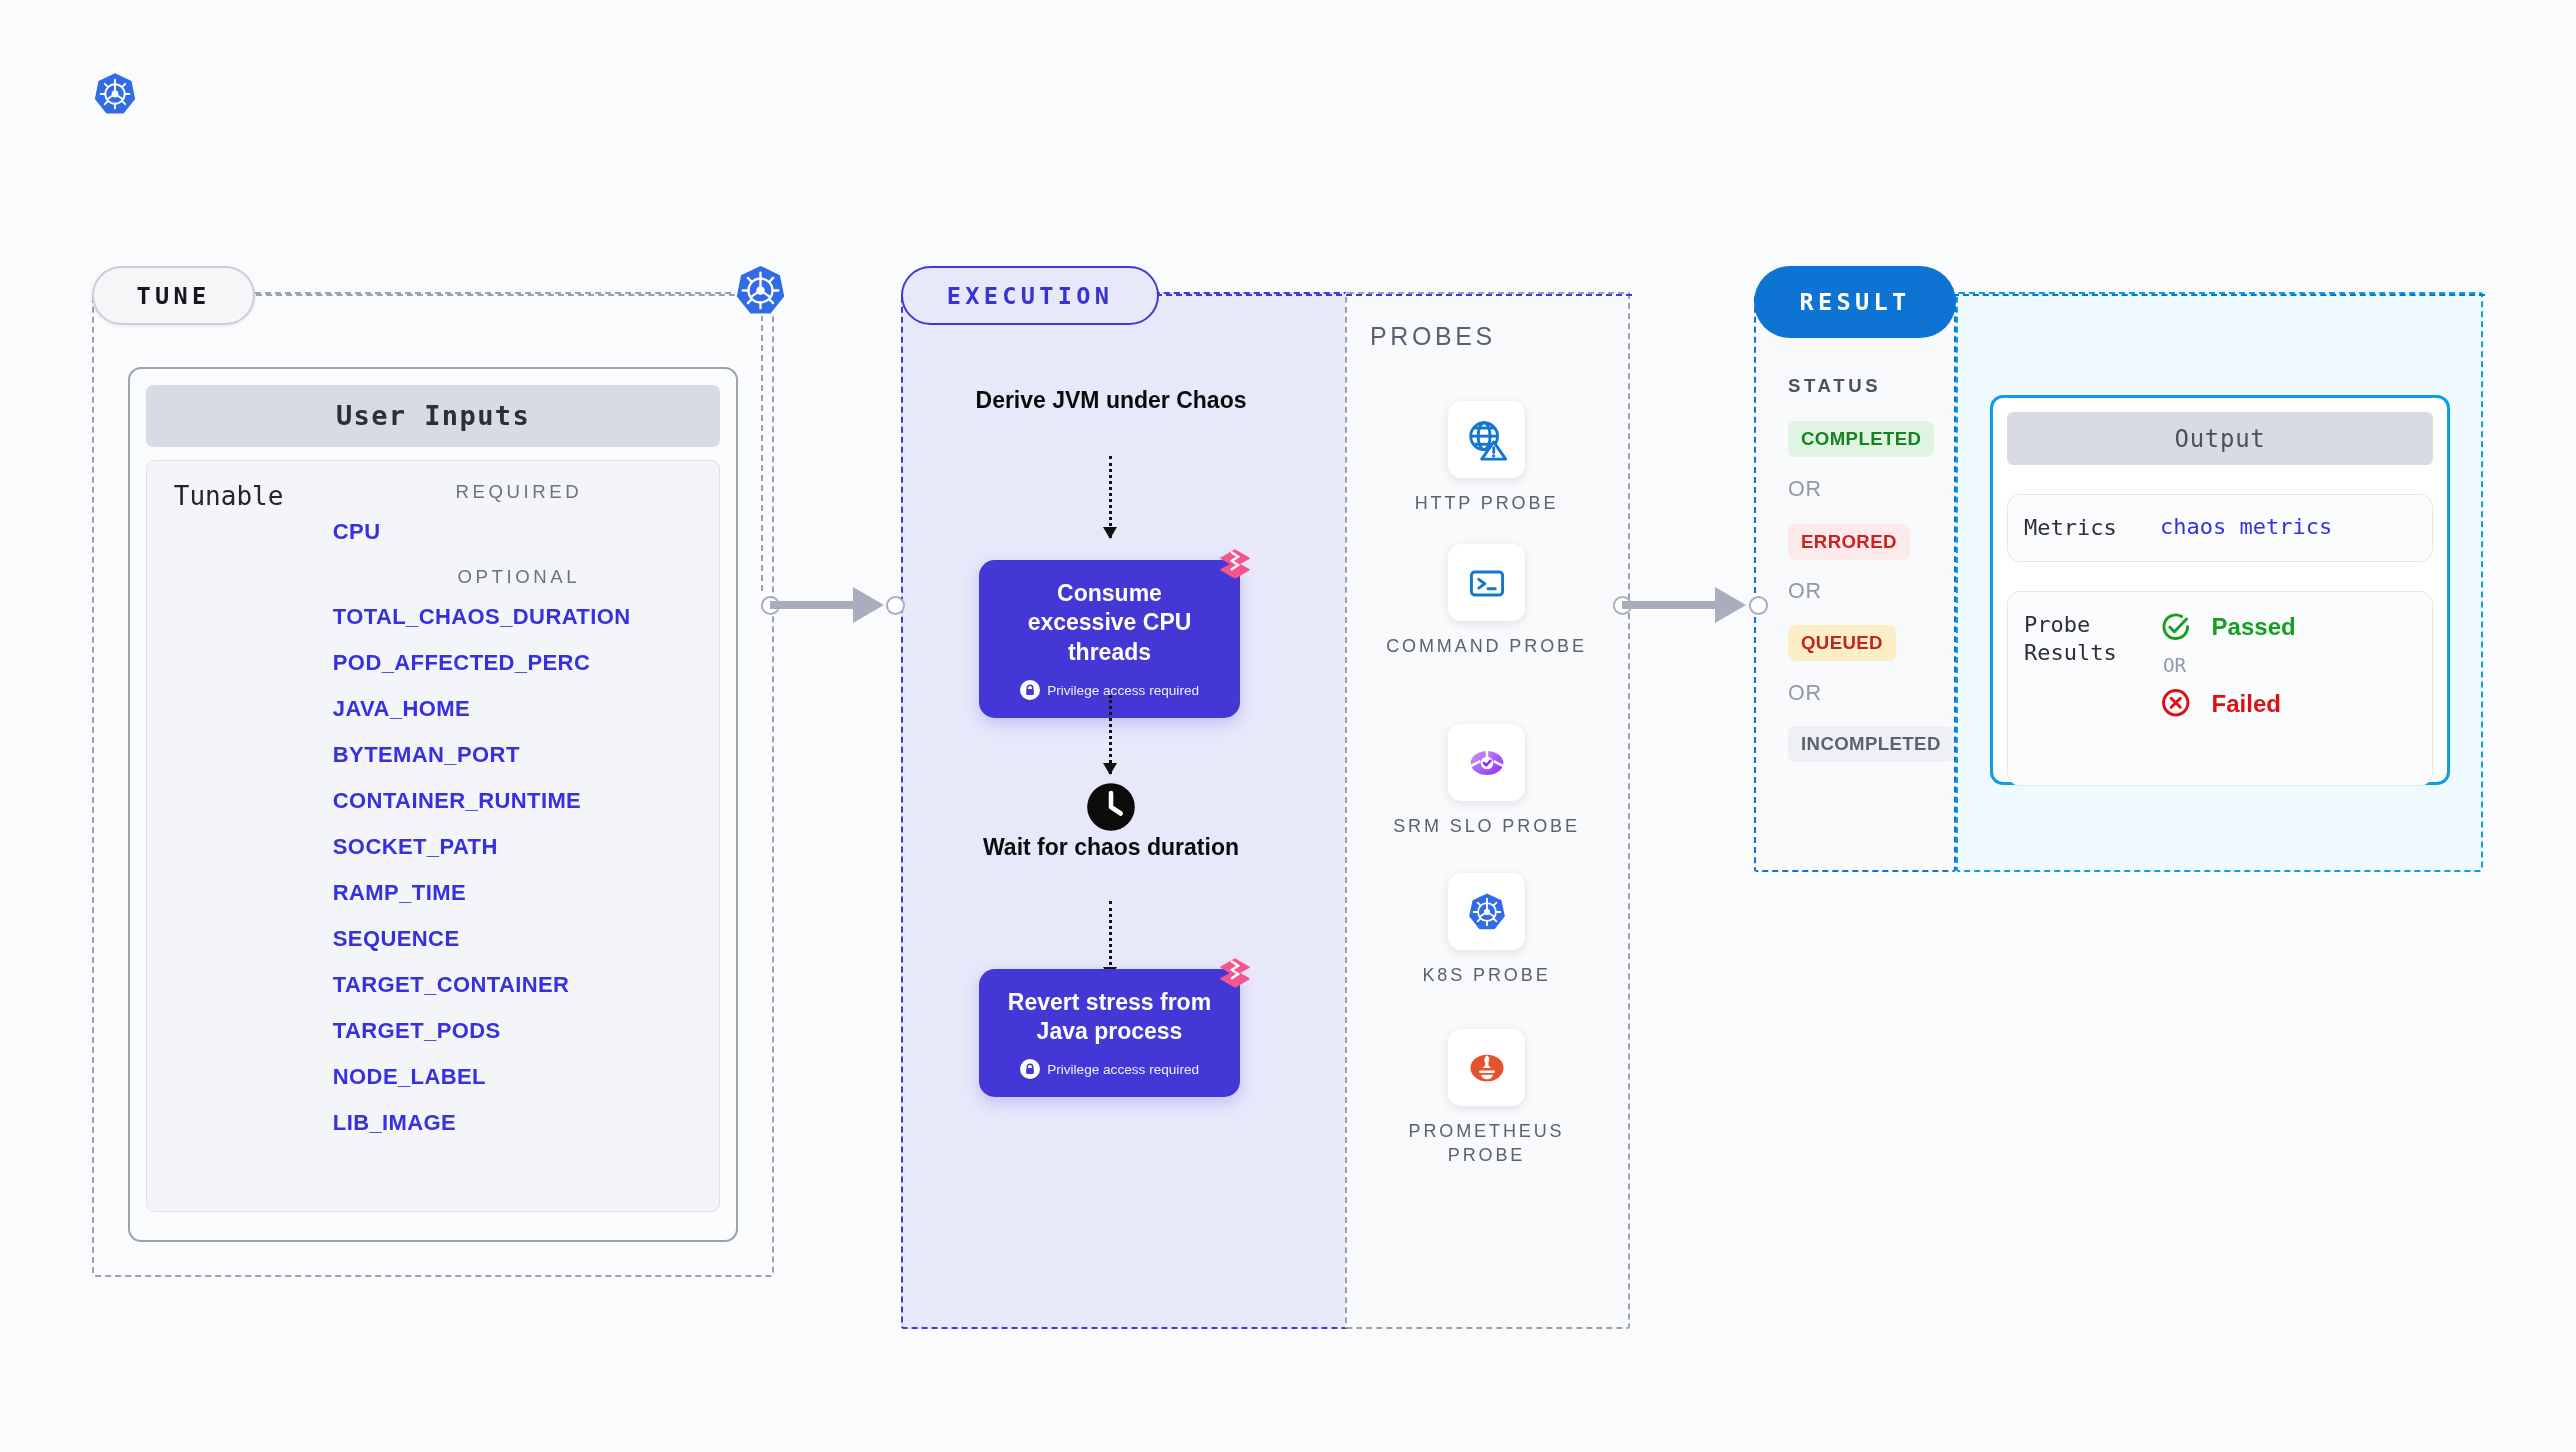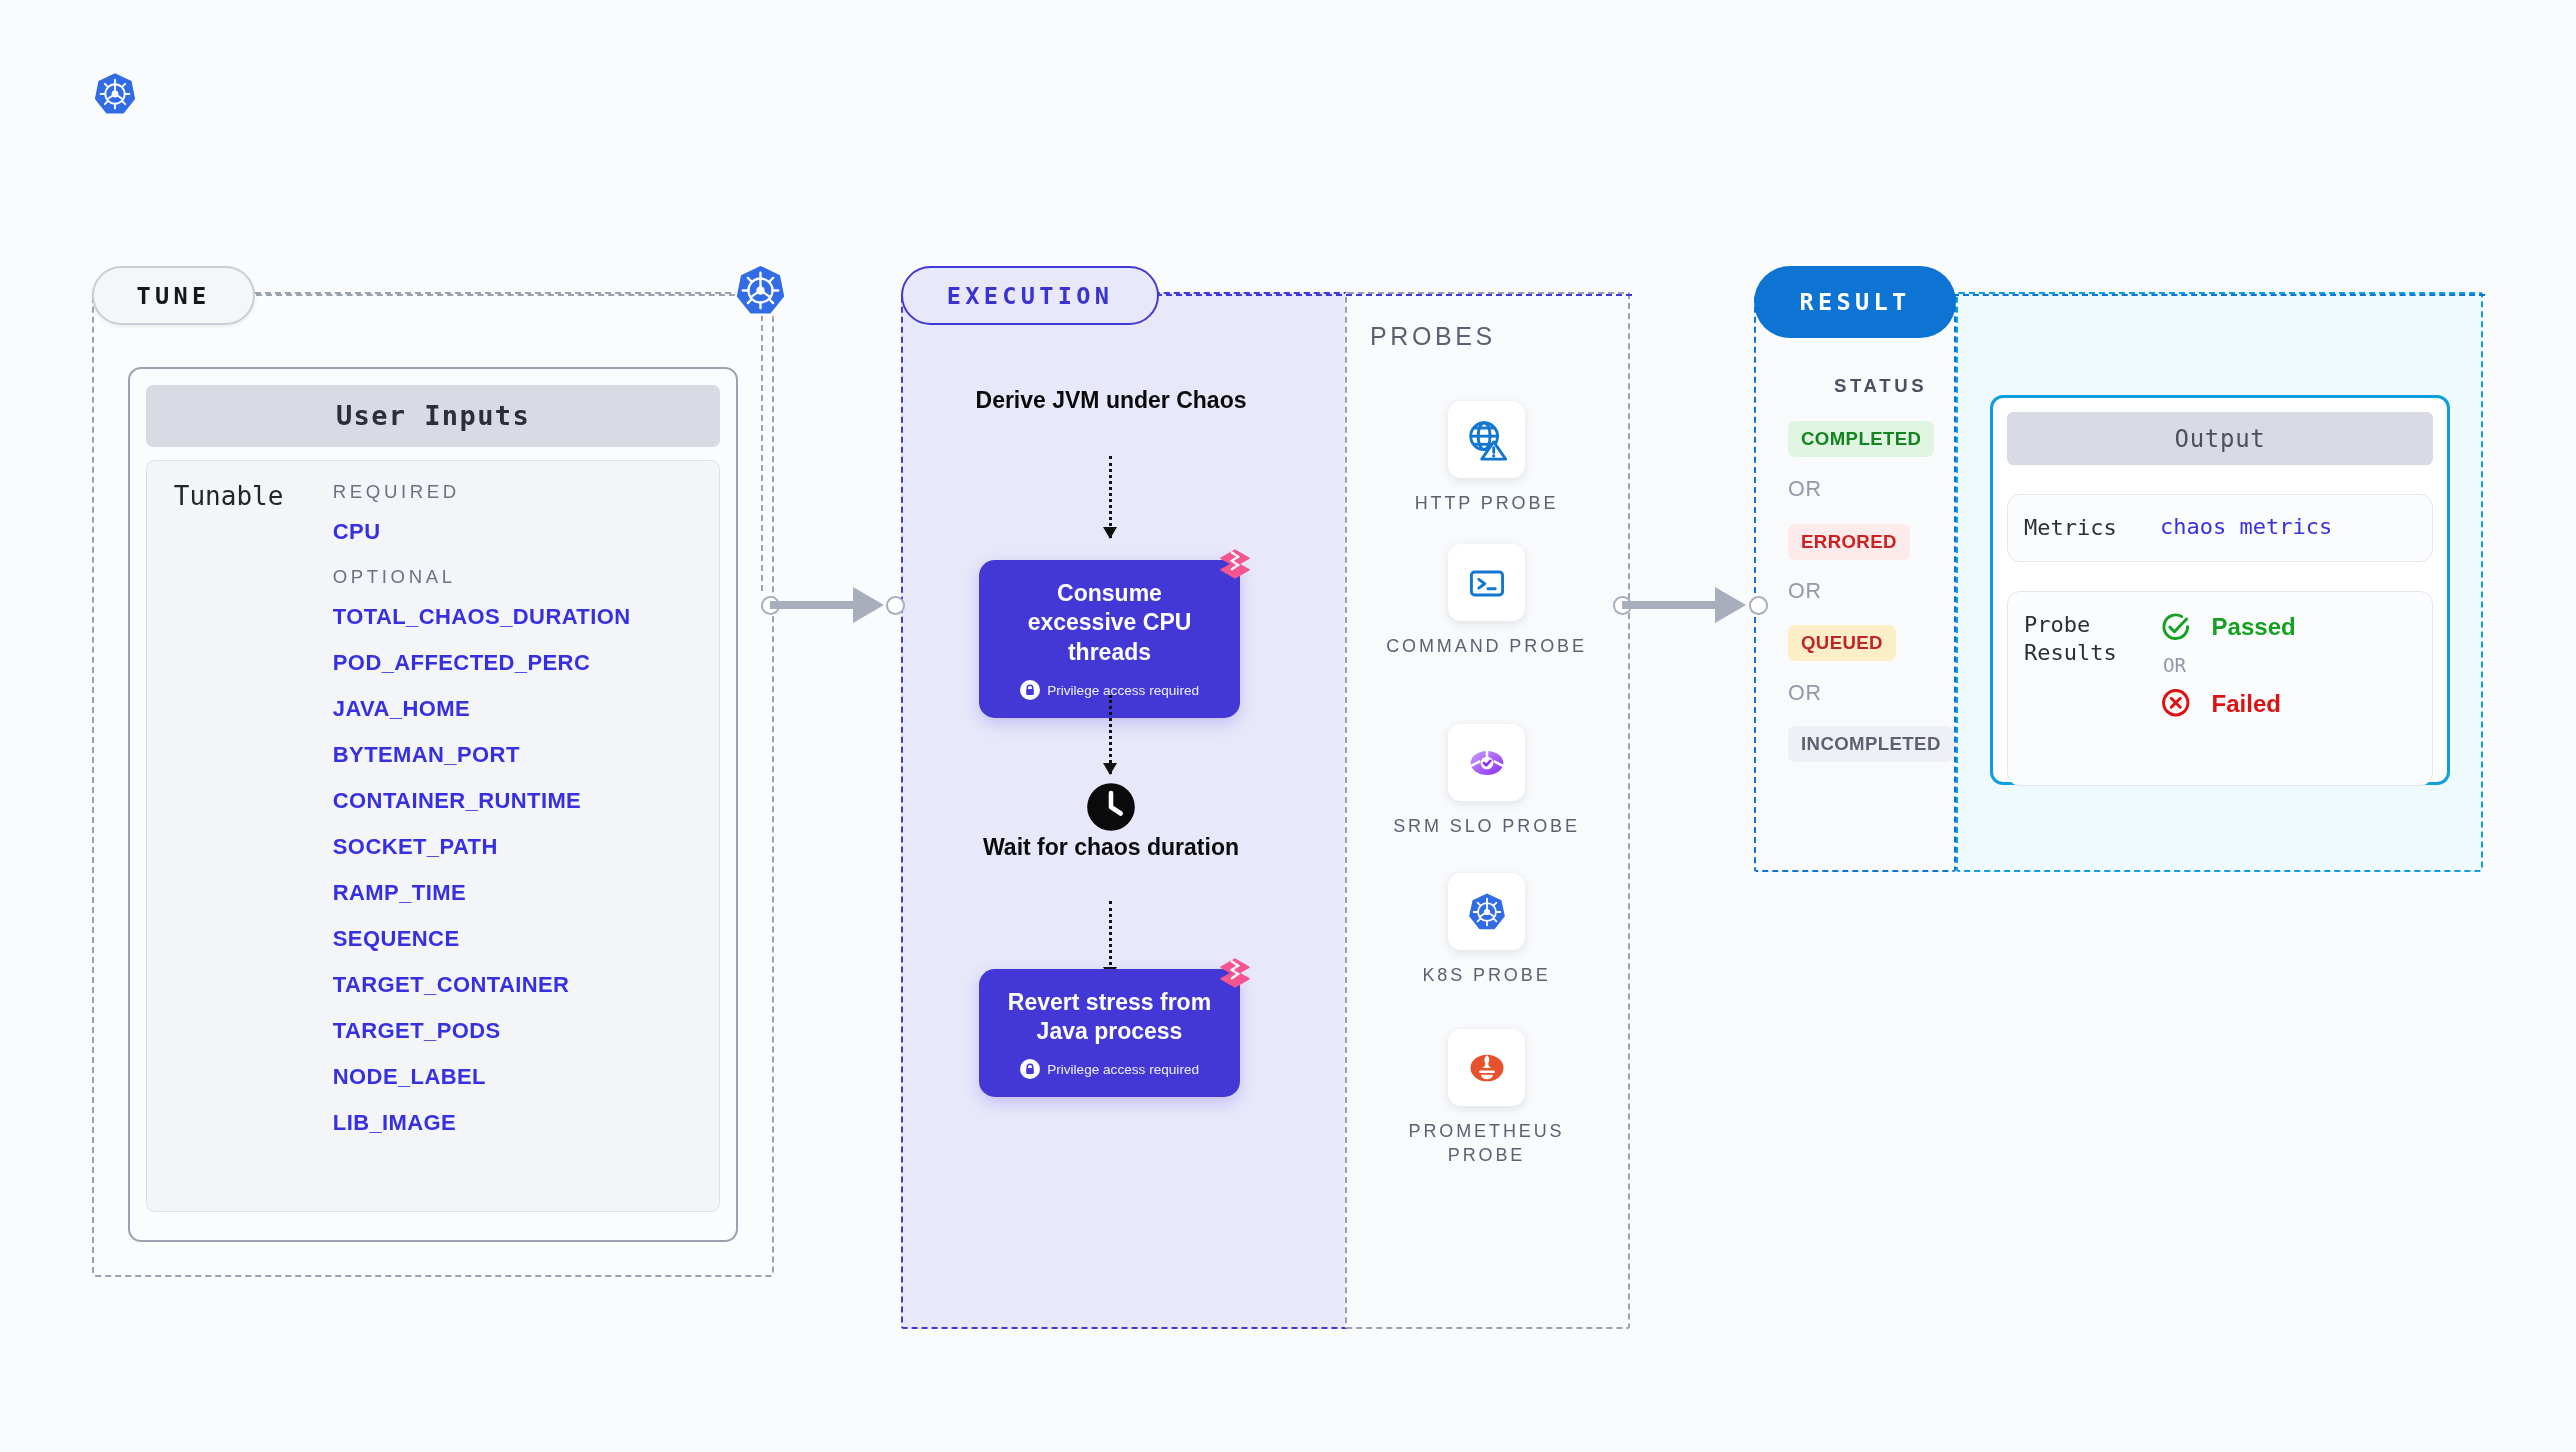--- a/index.html
+++ b/index.html
@@ -98,21 +98,21 @@
     border: 1.4px solid #dde0e8; border-radius: 8.6px;
     display: flex; padding: 20px 0 0 0;
   }
   #tunable-label {
     width: 186px; padding-left: 27px; flex: none;
     font-family: "DejaVu Sans Mono", monospace; font-size: 26px; color: #24262c;
   }
   #param-col { flex: 1; padding-right: 14.3px; }
   .section-head {
     font-size: 18.6px; color: #6b7280; letter-spacing: 3.6px;
-    font-weight: 500; margin-bottom: 15.8px;
+    font-weight: 500; margin-bottom: 15.8px; text-align: center;
   }
   .section-head.optional { margin-top: 21.5px; }
   .param {
     font-size: 22px; font-weight: 700; color: #3730e0;
     letter-spacing: 0.4px; margin-bottom: 20px;
   }
 
   
   .connector { position: absolute; z-index: 8; }
   .conn-line { position: absolute; height: 7.9px; background: #a9aebd; top: 14.3px; }
@@ -169,21 +169,21 @@
     display: flex; align-items: center; justify-content: center;
   }
   .probe-name {
     margin-top: 13px; font-size: 18px; color: #5b6170;
     letter-spacing: 2.9px; font-weight: 500; line-height: 1.35;
   }
 
   
   #status-label {
     position: absolute; left: 1788px; top: 375px;
-    font-size: 18.6px; color: #4b5160; letter-spacing: 3.6px; font-weight: 700; margin-left: 46px;
+    font-size: 18.6px; color: #4b5160; letter-spacing: 3.6px; font-weight: 700;
   }
   .status-badge {
     position: absolute; border-radius: 7.2px; padding: 7.2px 13px;
     font-size: 18.6px; font-weight: 700; letter-spacing: 0.4px;
   }
   .or-text {
     position: absolute; font-size: 21.5px; color: #9399a8; letter-spacing: 0.7px;
   }
 
   

